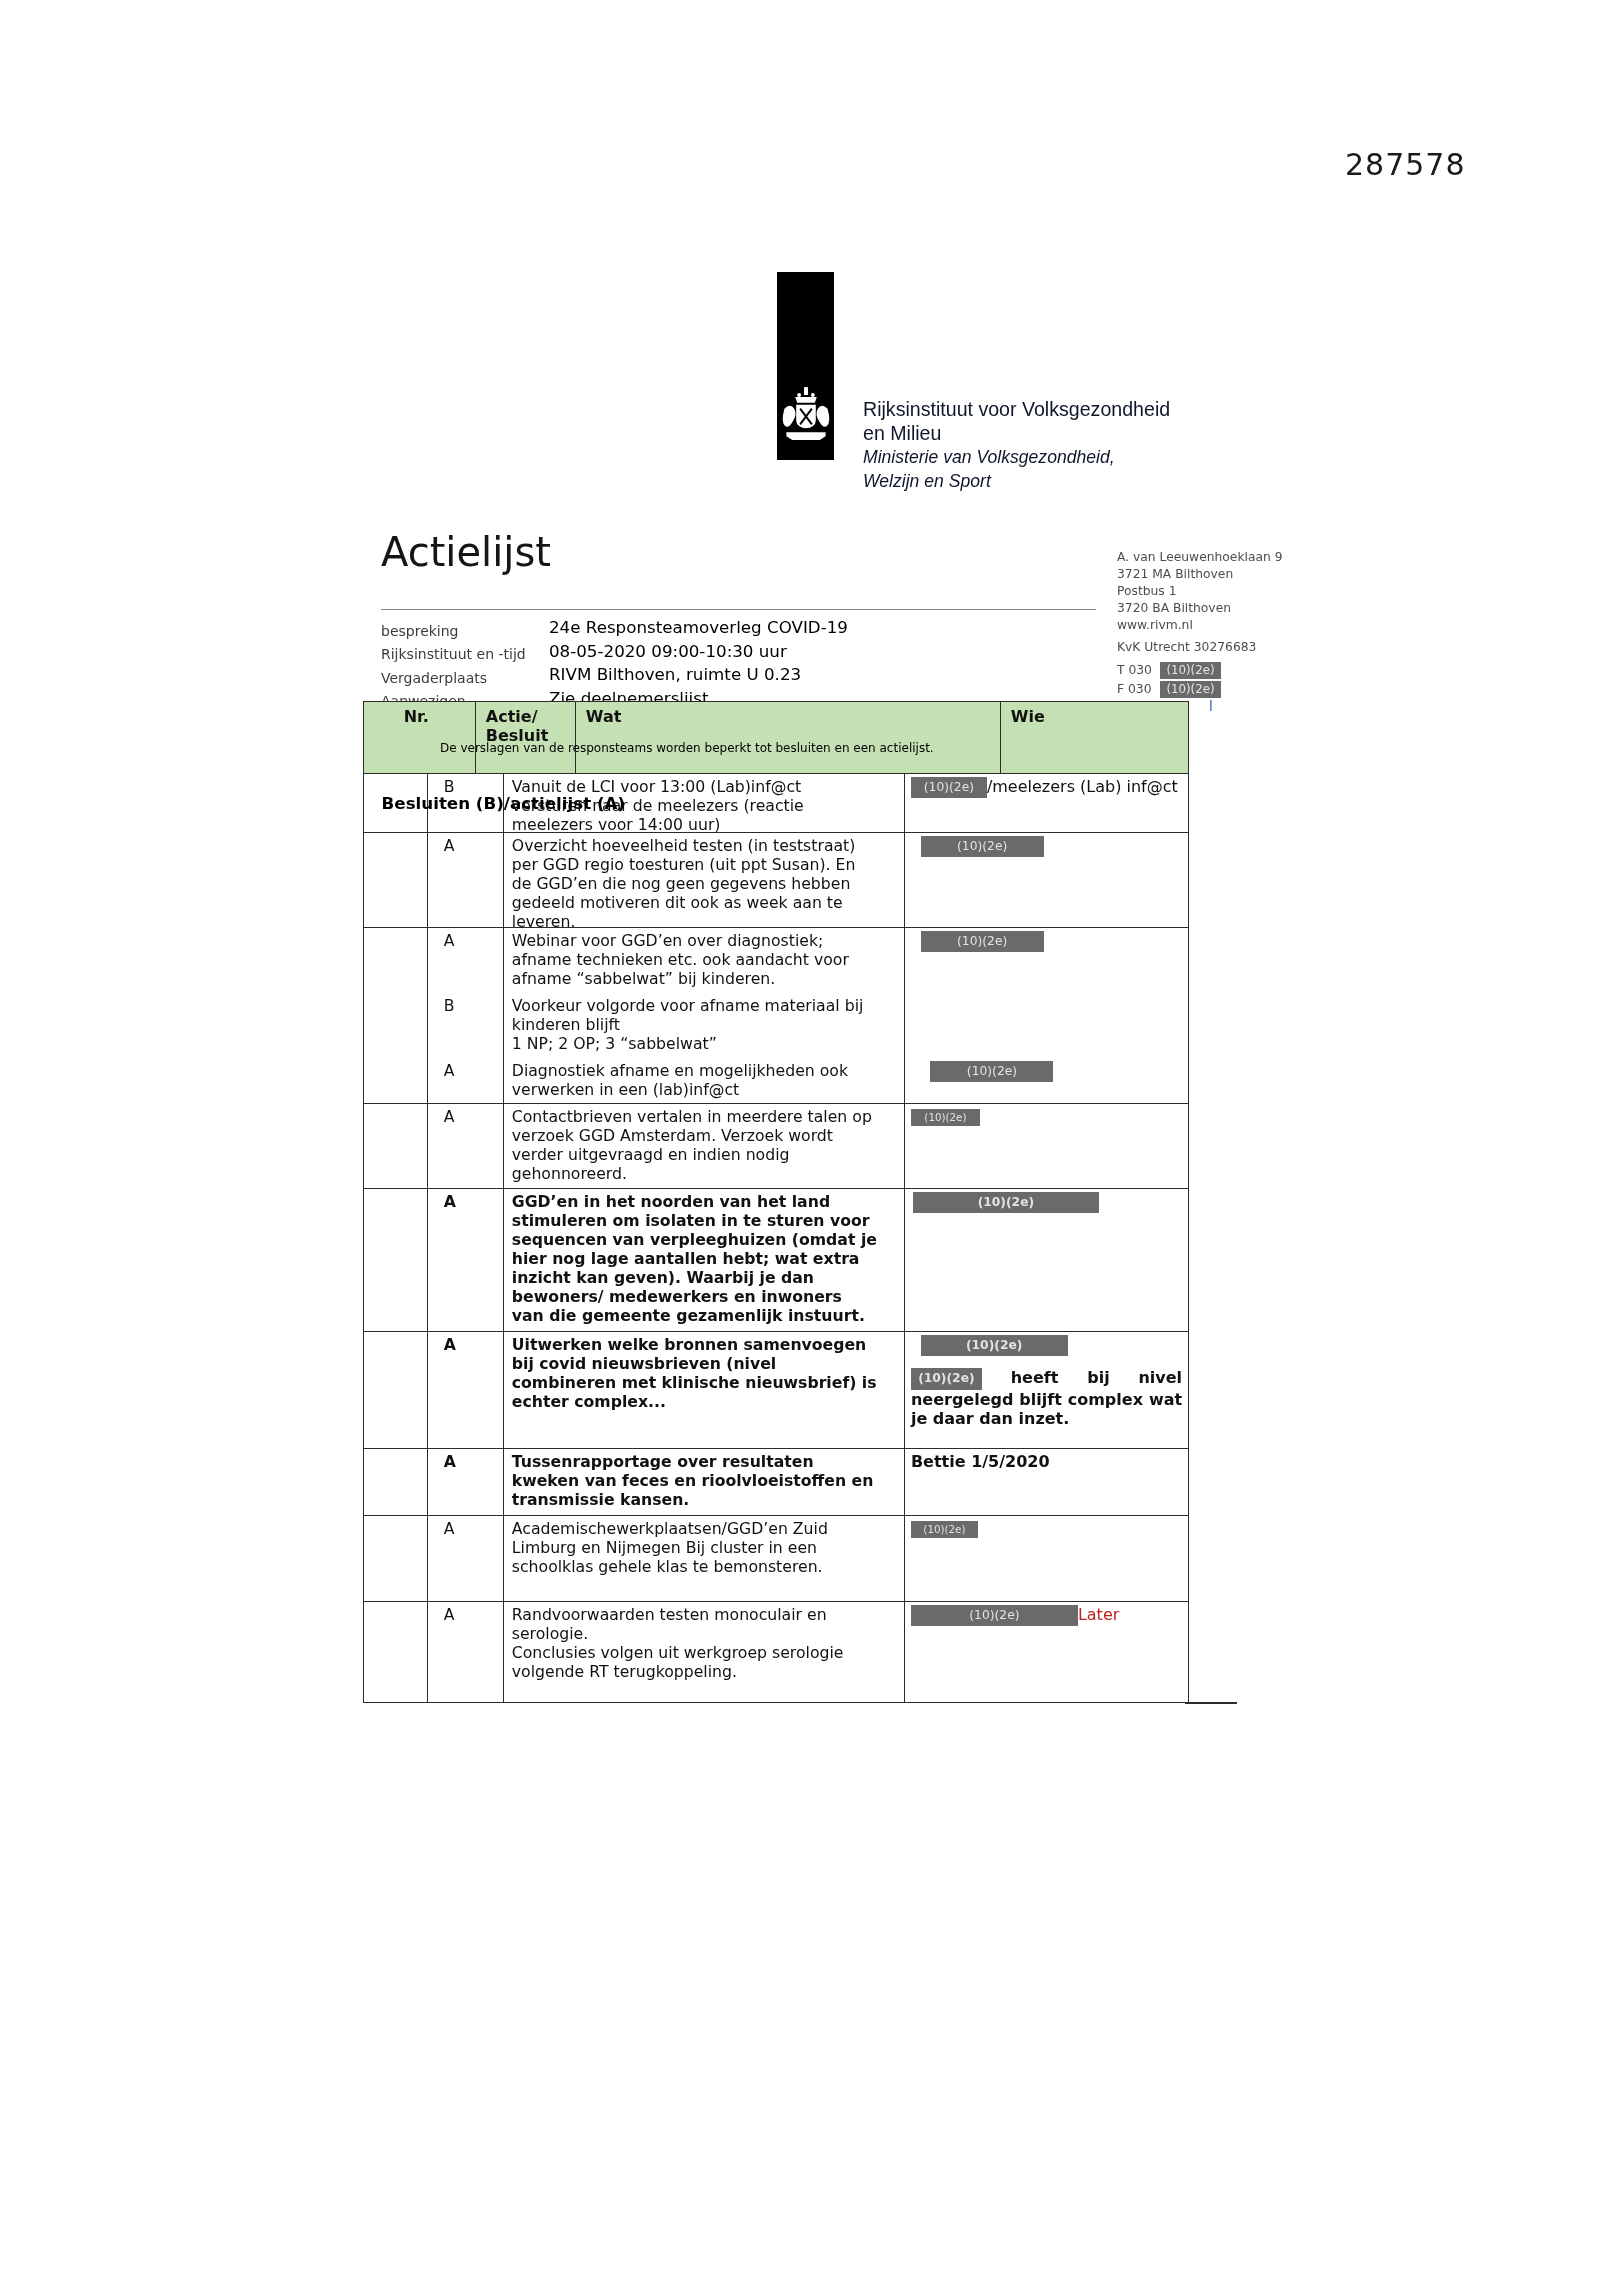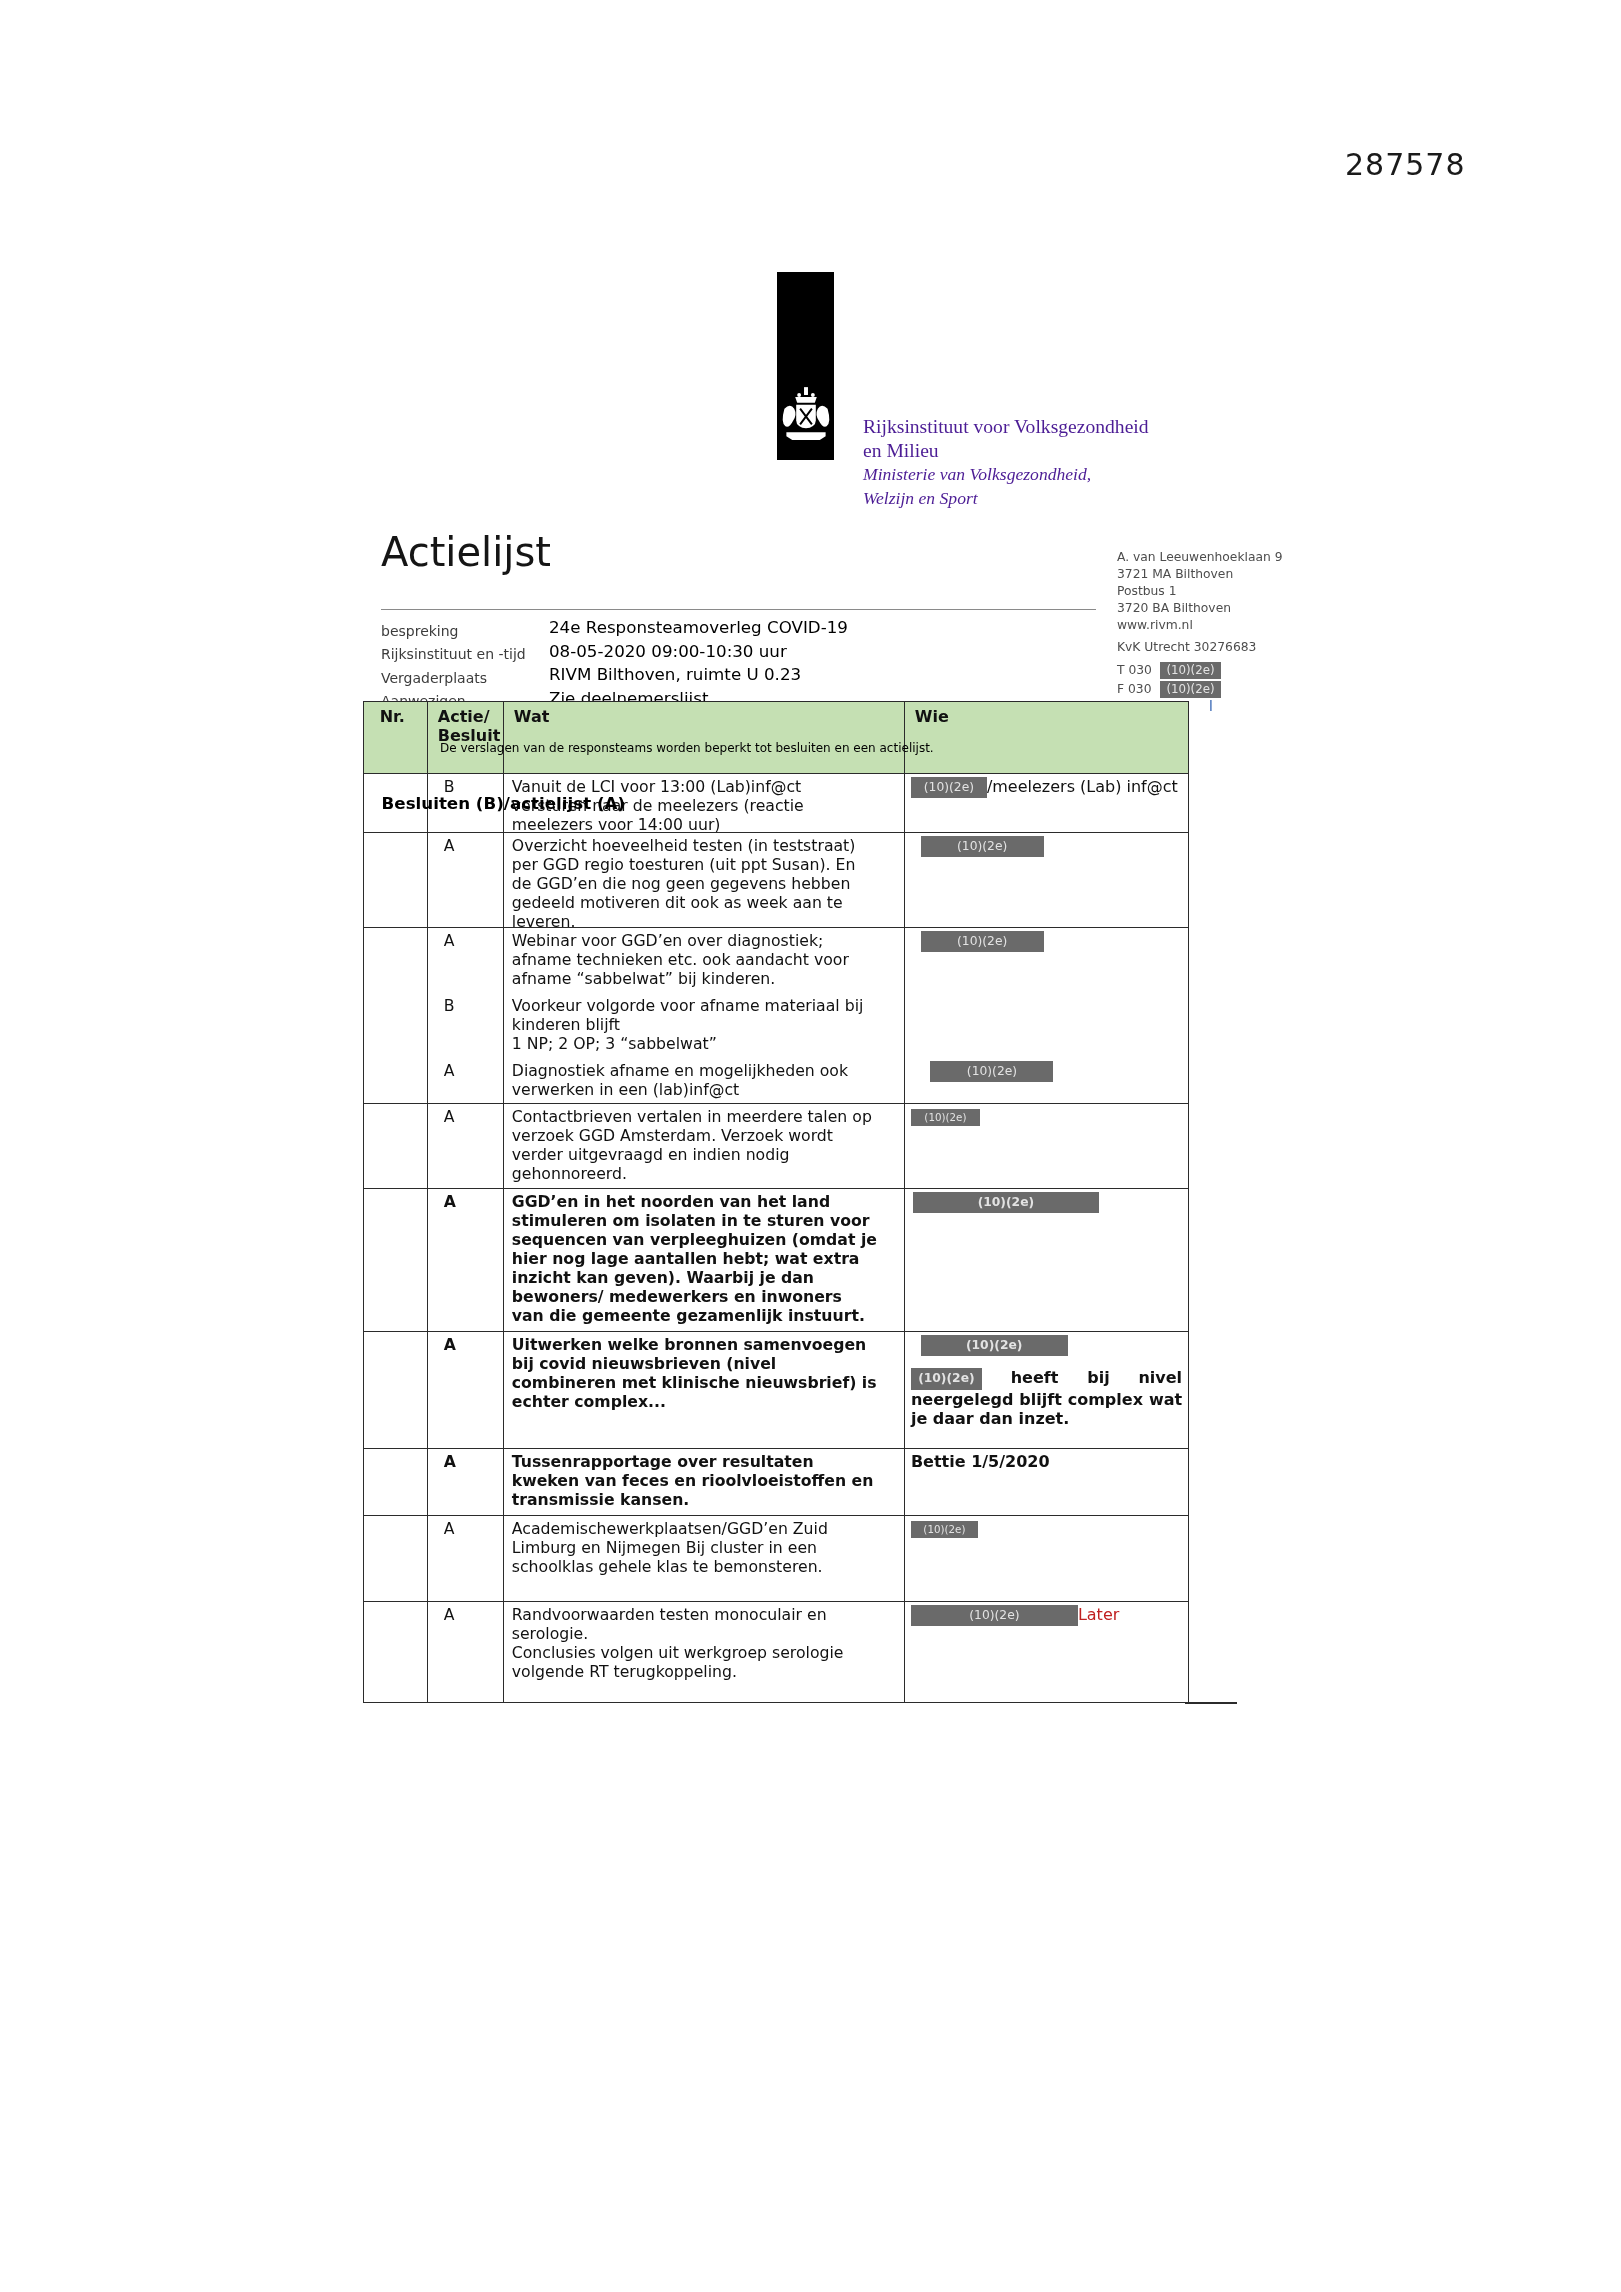--- a/index.html
+++ b/index.html
@@ -5,22 +5,22 @@
   html,body{margin:0;padding:0;background:#fff;}
   .page{position:relative;width:1621px;height:2293px;background:#ffffff;overflow:hidden;
         font-family:"DejaVu Sans","Liberation Sans",sans-serif;color:#111;padding-left:20px;}
 
   
   .doc-number{position:absolute;left:1345px;top:147px;font-size:30px;color:#1a1a1a;letter-spacing:1px;}
 
   
   .logo-bar{position:absolute;left:777px;top:272px;width:57px;height:188px;background:#000;}
   .logo-crest{position:absolute;left:50%;bottom:7.8px;transform:translateX(-50%);width:51px;height:65px;}
-  .logo-text{position:absolute;left:863px;top:415px;font-family:Liberation Serif, serif;
-             font-size:19.6px;line-height:23.5px;color:#4c1d95;white-space:nowrap;}
+  .logo-text{position:absolute;left:863px;top:398px;font-family:Liberation Sans, sans-serif;
+             font-size:19.6px;line-height:23.5px;color:#0f172a;white-space:nowrap;}
   .logo-text .ministry{font-style:italic;font-size:17.6px;line-height:22.5px;}
 
   
   .page-title{position:absolute;left:381px;top:529px;font-size:40px;color:#151515;}
   .rule{position:absolute;left:381px;top:609px;width:715px;height:1px;background:#8a8a8a;}
   .meta{position:absolute;left:381px;top:617px;width:549px;}
   .meta-row{position:relative;height:23.5px;}
   .meta-label{position:absolute;left:0;top:5.9px;font-size:14px;color:#3c3c3c;}
   .meta-value{position:absolute;left:168px;top:0;font-size:16.7px;color:#000;white-space:nowrap;}
 
@@ -40,21 +40,21 @@
   
   .atable{position:absolute;left:363px;top:701px;width:824px;border:1.5px solid #2b2b2b;background:#fff;}
   .thead{display:flex;height:72px;background:#c5e0b3;border-bottom:1.5px solid #2b2b2b;box-sizing:border-box;}
   .trow{display:flex;border-bottom:1.5px solid #2b2b2b;box-sizing:border-box;}
   .trow:last-child{border-bottom:none;}
   .cell{box-sizing:border-box;overflow:hidden;}
   .col-nr{width:63px;}
   .col-actie{width:76px;border-left:1.5px solid #2b2b2b;}
   .col-wat{width:401px;border-left:1.5px solid #2b2b2b;}
   .col-wie{flex:1;border-left:1.5px solid #2b2b2b;}
-  .thead .cell{font-weight:bold;font-size:16px;padding:4.9px 0 0 9.8px;}
+  .thead .cell{font-weight:bold;font-size:16px;padding:4.9px 0 0 9.8px;margin-left:24px;}
   .thead .col-nr{padding-left:15.7px;}
   .hdr-sub{display:block;}
   .code{font-size:15.7px;padding:2.9px 0 0 15.7px;box-sizing:border-box;}
   .watblock{font-size:15.7px;line-height:19px;padding:2.9px 2px 0 7.8px;box-sizing:border-box;}
   .wieblock{padding:2.9px 2px 0 5.9px;box-sizing:border-box;font-size:16px;line-height:19px;}
   .trow.boldrow .watblock,.trow.boldrow .code,.trow.boldrow .wieblock{font-weight:bold;}
   .wie-para{margin-top:11.8px;text-align:justify;font-weight:bold;padding-right:3.9px;}
   .red-text{color:#c02020;}
   
   .overlay1{position:absolute;left:76px;top:39px;font-size:12px;color:#000000;white-space:nowrap;}

